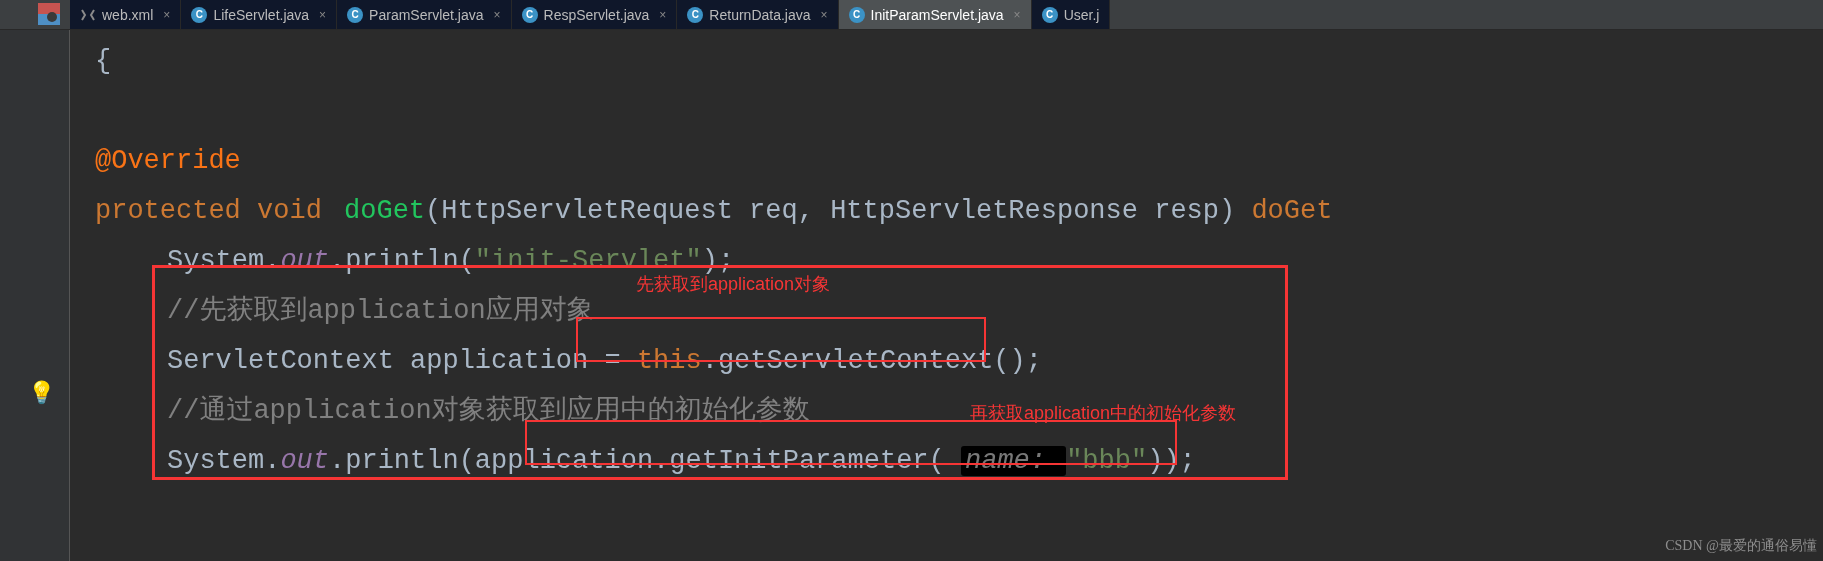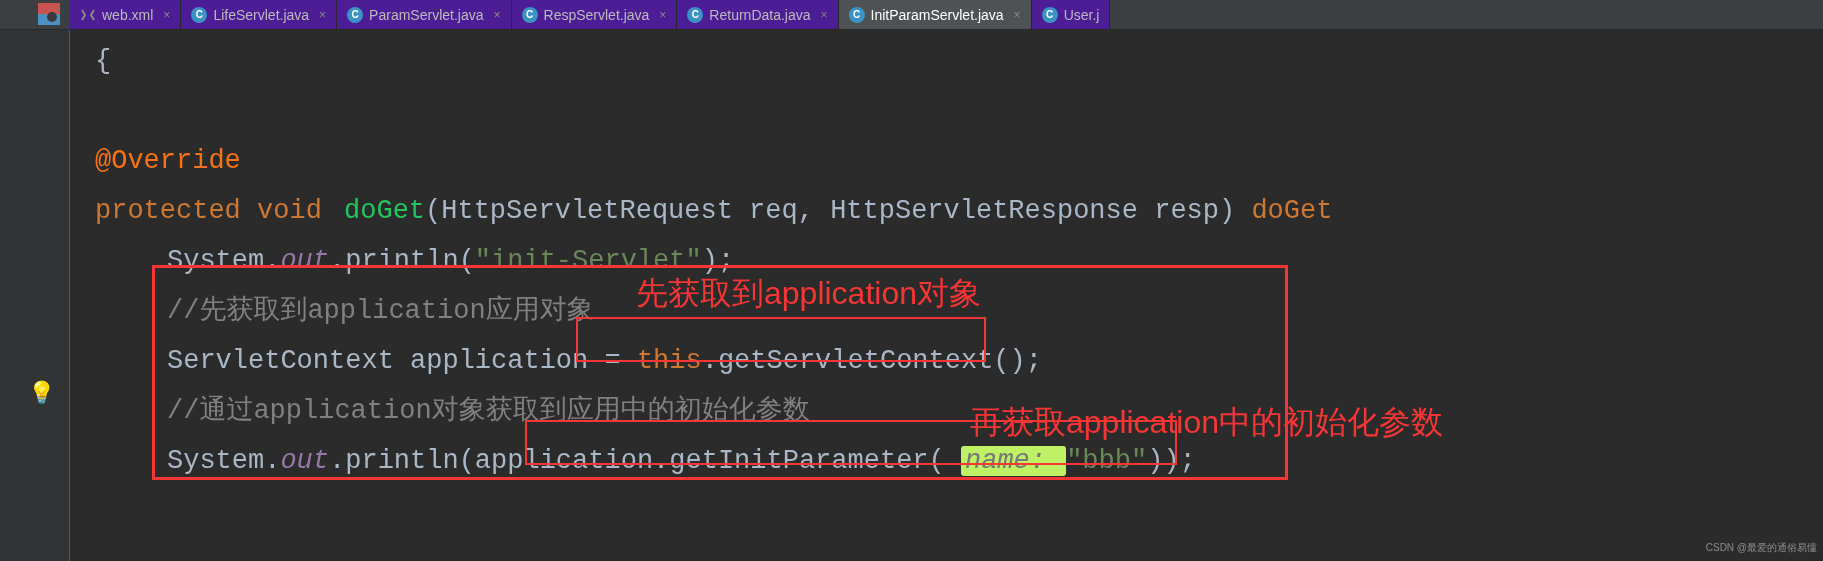--- a/index.html
+++ b/index.html
@@ -17,21 +17,21 @@
       background: #3c3f41;
       height: 30px;
       border-bottom: 1px solid #282828;
       align-items: center;
     }
     .tab {
       display: flex;
       align-items: center;
       padding: 0 10px;
       height: 100%;
-      background: #4c1d95;
+      background: #0f172a;
       border-right: 1px solid #282828;
       color: #bbbbbb;
       font-size: 14px;
       font-family: -apple-system, 'Segoe UI', sans-serif;
       gap: 6px;
       cursor: pointer;
     }
     .tab.active {
       background: #4e5254;
       color: #ffffff;
@@ -71,54 +71,54 @@
     }
     .code-line { white-space: pre; }
     .indent0 { padding-left: 0; }
     .indent1 { padding-left: 72px; }
     .annotation { color: #f97316; }
     .keyword { color: #cc7832; }
     .method { color: #22c55e; margin-left: 6px; }
     .string { color: #6a8759; }
     .comment { color: #808080; }
     .static-field { color: #9876aa; font-style: italic; }
-    .param-hint { color: #787878; font-style: italic; background: #bef264; padding: 0 4px; border-radius: 3px;}
+    .param-hint { color: #787878; font-style: italic; background: #000000; padding: 0 4px; border-radius: 3px;}
 
     .red-box-big {
       position: absolute;
       border: 3px solid #f63535;
       pointer-events: none;
     }
     .red-box {
       position: absolute;
       border: 2px solid #f63535;
       pointer-events: none;
     }
     .red-annot {
       position: absolute;
       color: #f63535;
       font-family: 'Microsoft YaHei', -apple-system, sans-serif;
-      font-size: 32px;
+      font-size: 18px;
       font-weight: 500;
       pointer-events: none;
     }
     .bulb {
       position: absolute;
       left: 28px;
       top: 380px;
       color: #f5c842;
       font-size: 22px;
     }
     .watermark {
       position: absolute;
       right: 6px;
       bottom: 6px;
       color: #8d8d8d;
-      font-size: 10px;
-      font-family: Liberation Sans, sans-serif;
+      font-size: 14px;
+      font-family: Liberation Serif, serif;
     }
     .icon-holder {
       position: absolute;
       left: 38px;
       top: 3px;
       width: 22px;
       height: 22px;
     }
   </style>
 </head>

